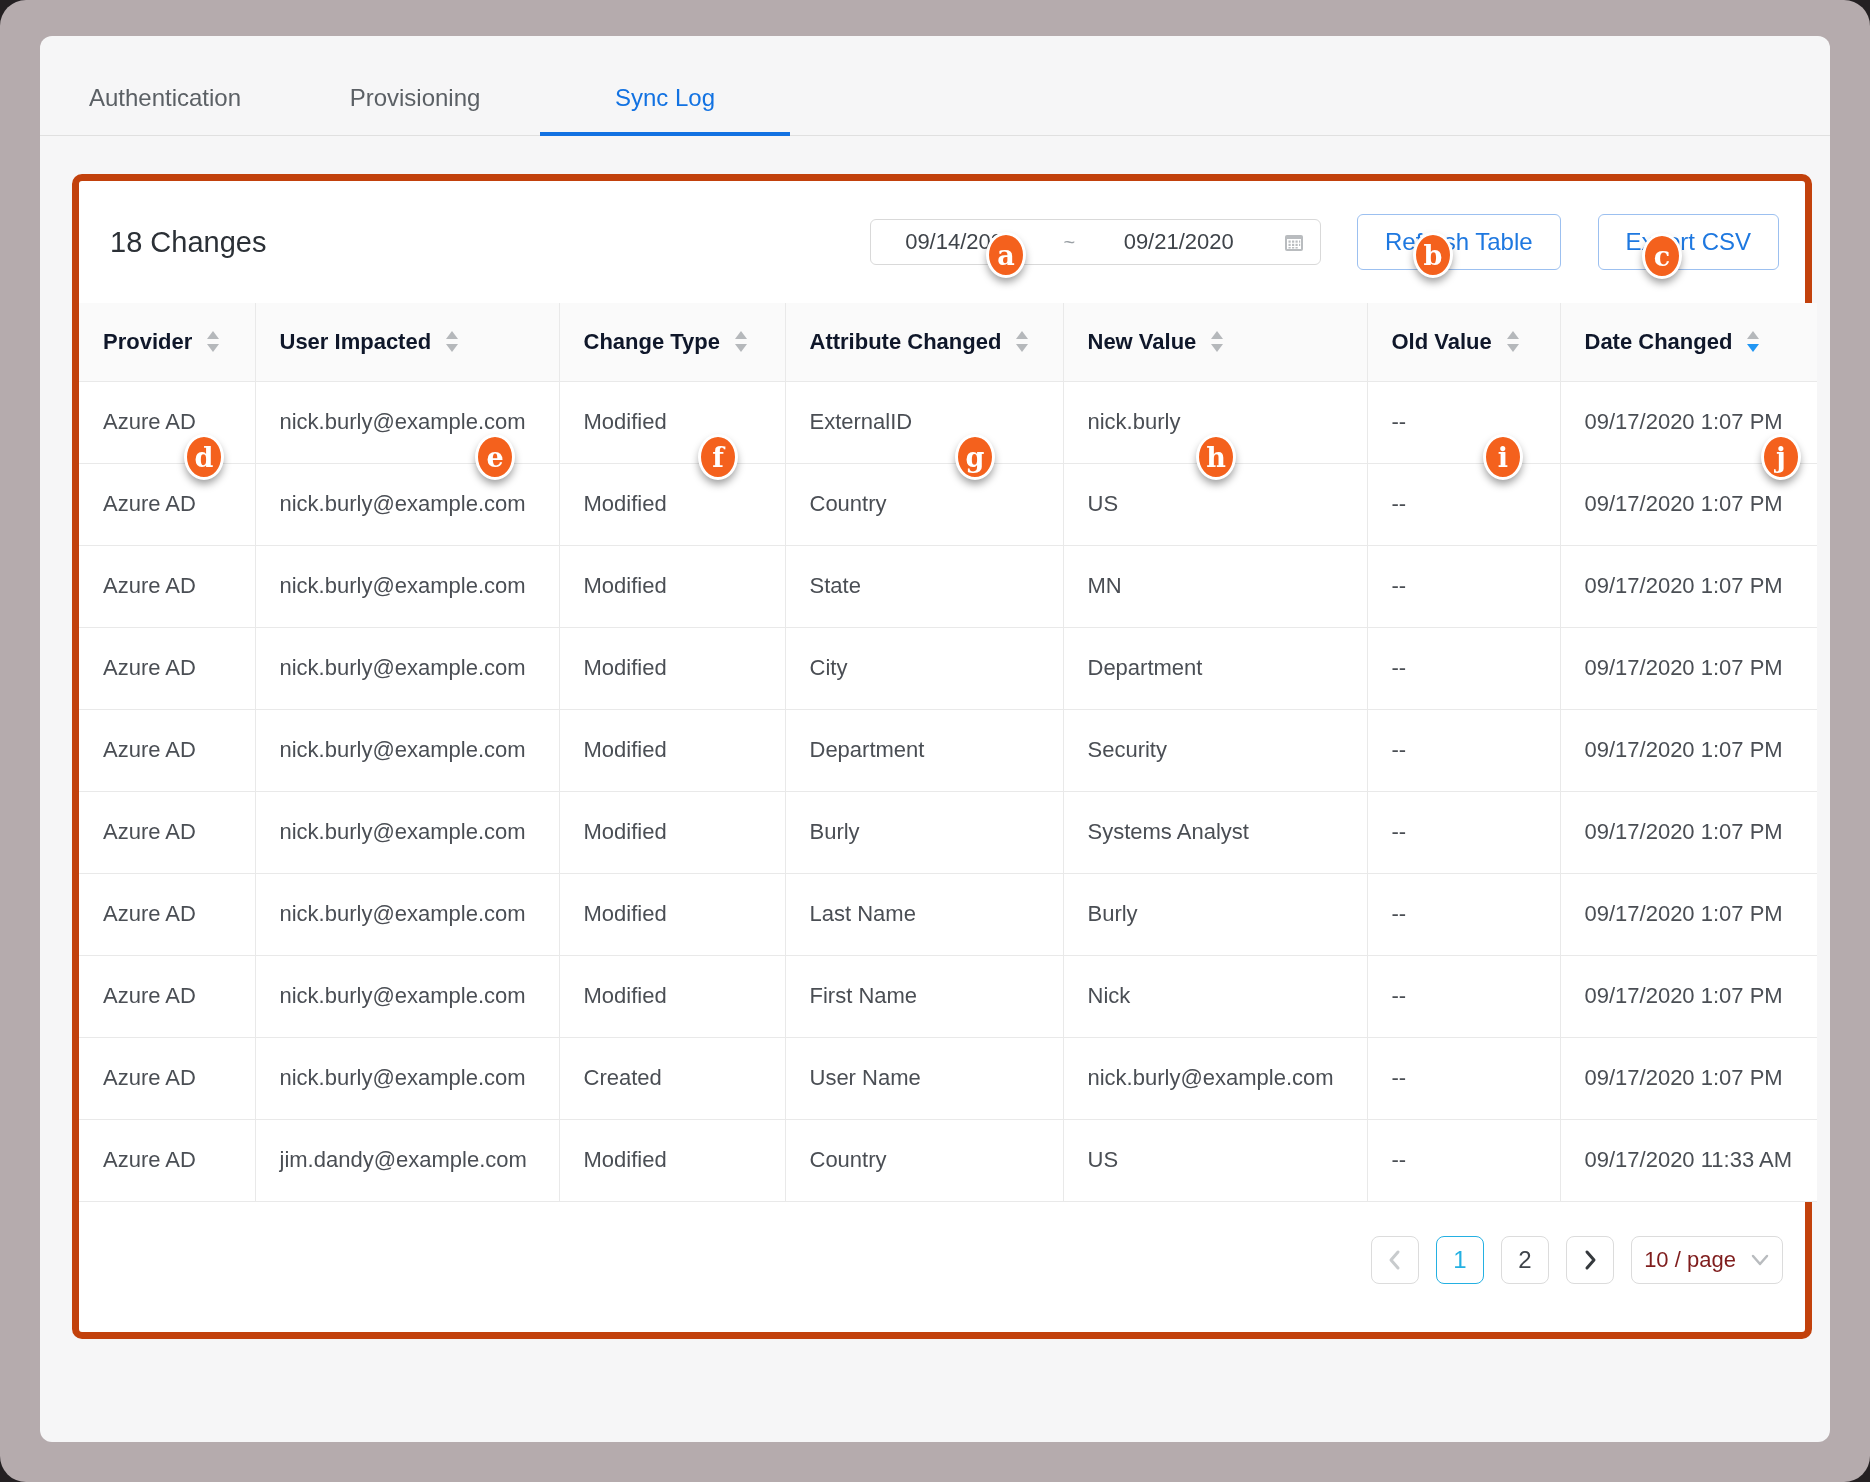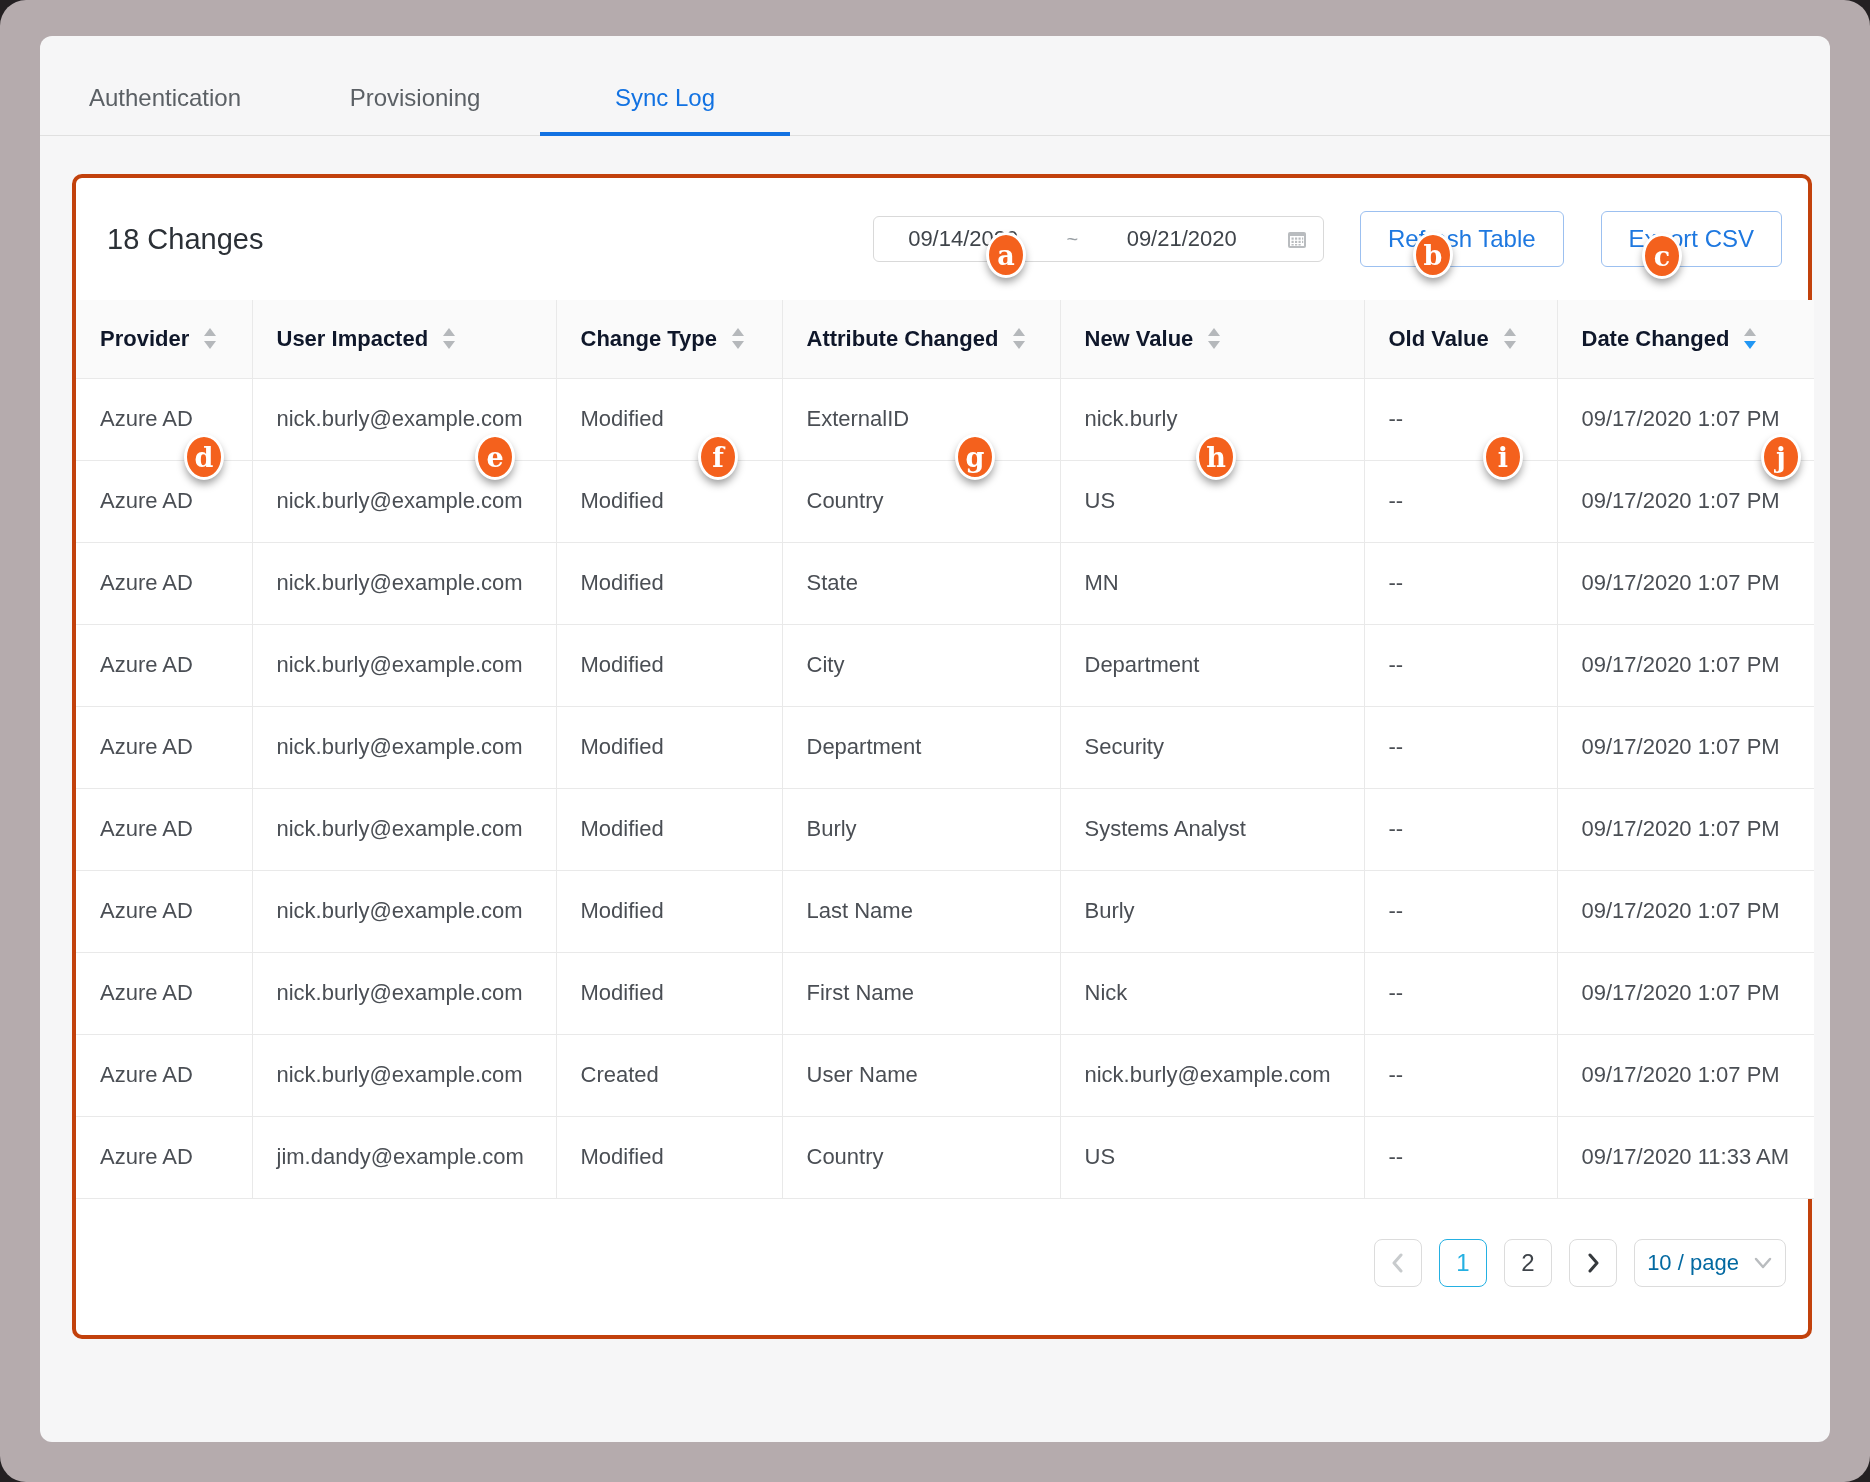--- a/index.html
+++ b/index.html
@@ -24,21 +24,21 @@
   .tab {
     min-width:250px; text-align:center; padding:16px 0 20px;
     font-size:24px; color:#5b6065; cursor:pointer;
     border-bottom:4px solid transparent; margin-bottom:-1px;
   }
   .tab.active { color:#1272e2; border-bottom-color:#1272e2; }
 
   
   .panel {
     position:relative; margin:38px 18px 0 32px; height:1165px;
-    background:#fff; border:4px solid #c2410c; border-radius:10px;
+    background:#fff; border:7px solid #c2410c; border-radius:10px;
   }
   .panel-header { display:flex; align-items:center; height:122px; padding:0 26px 0 31px; }
   .changes-count { font-size:29px; color:#2b3036; }
   .spacer { flex:1; }
 
   .date-range {
     width:451px; height:46px; border:1px solid #d9d9d9; border-radius:6px;
     background:#fff; display:grid; grid-template-columns:1fr 40px 1fr 52px;
     align-items:center; font-size:22px; color:#3f444a; margin-right:36px;
   }
@@ -80,21 +80,21 @@
   .pg-btn {
     width:48px; height:48px; border:1px solid #dcdcdc; border-radius:8px;
     background:#fff; display:flex; align-items:center; justify-content:center;
     font-size:24px; color:#3f444a; cursor:pointer;
     font-family:"Liberation Sans", sans-serif;
   }
   .pg-btn.active { border-color:#24b0e2; color:#24b0e2; }
   .page-size {
     width:152px; height:48px; border:1px solid #dcdcdc; border-radius:8px;
     background:#fff; display:flex; align-items:center; justify-content:center;
-    gap:14px; font-size:22px; color:#0369a1; cursor:pointer;
+    gap:14px; font-size:22px; color:#7f1d1d; cursor:pointer;
   }
 
   
   .badge {
     position:absolute; width:40px; height:46px; border-radius:50%;
     background:#f4611d; border:3px solid #fff;
     box-shadow:0 5px 8px -1px rgba(0,0,0,.40);
     display:flex; align-items:center; justify-content:center;
     color:#fff; font-family:"DejaVu Serif", serif; font-weight:bold; font-size:27px;
     line-height:1; z-index:5;

